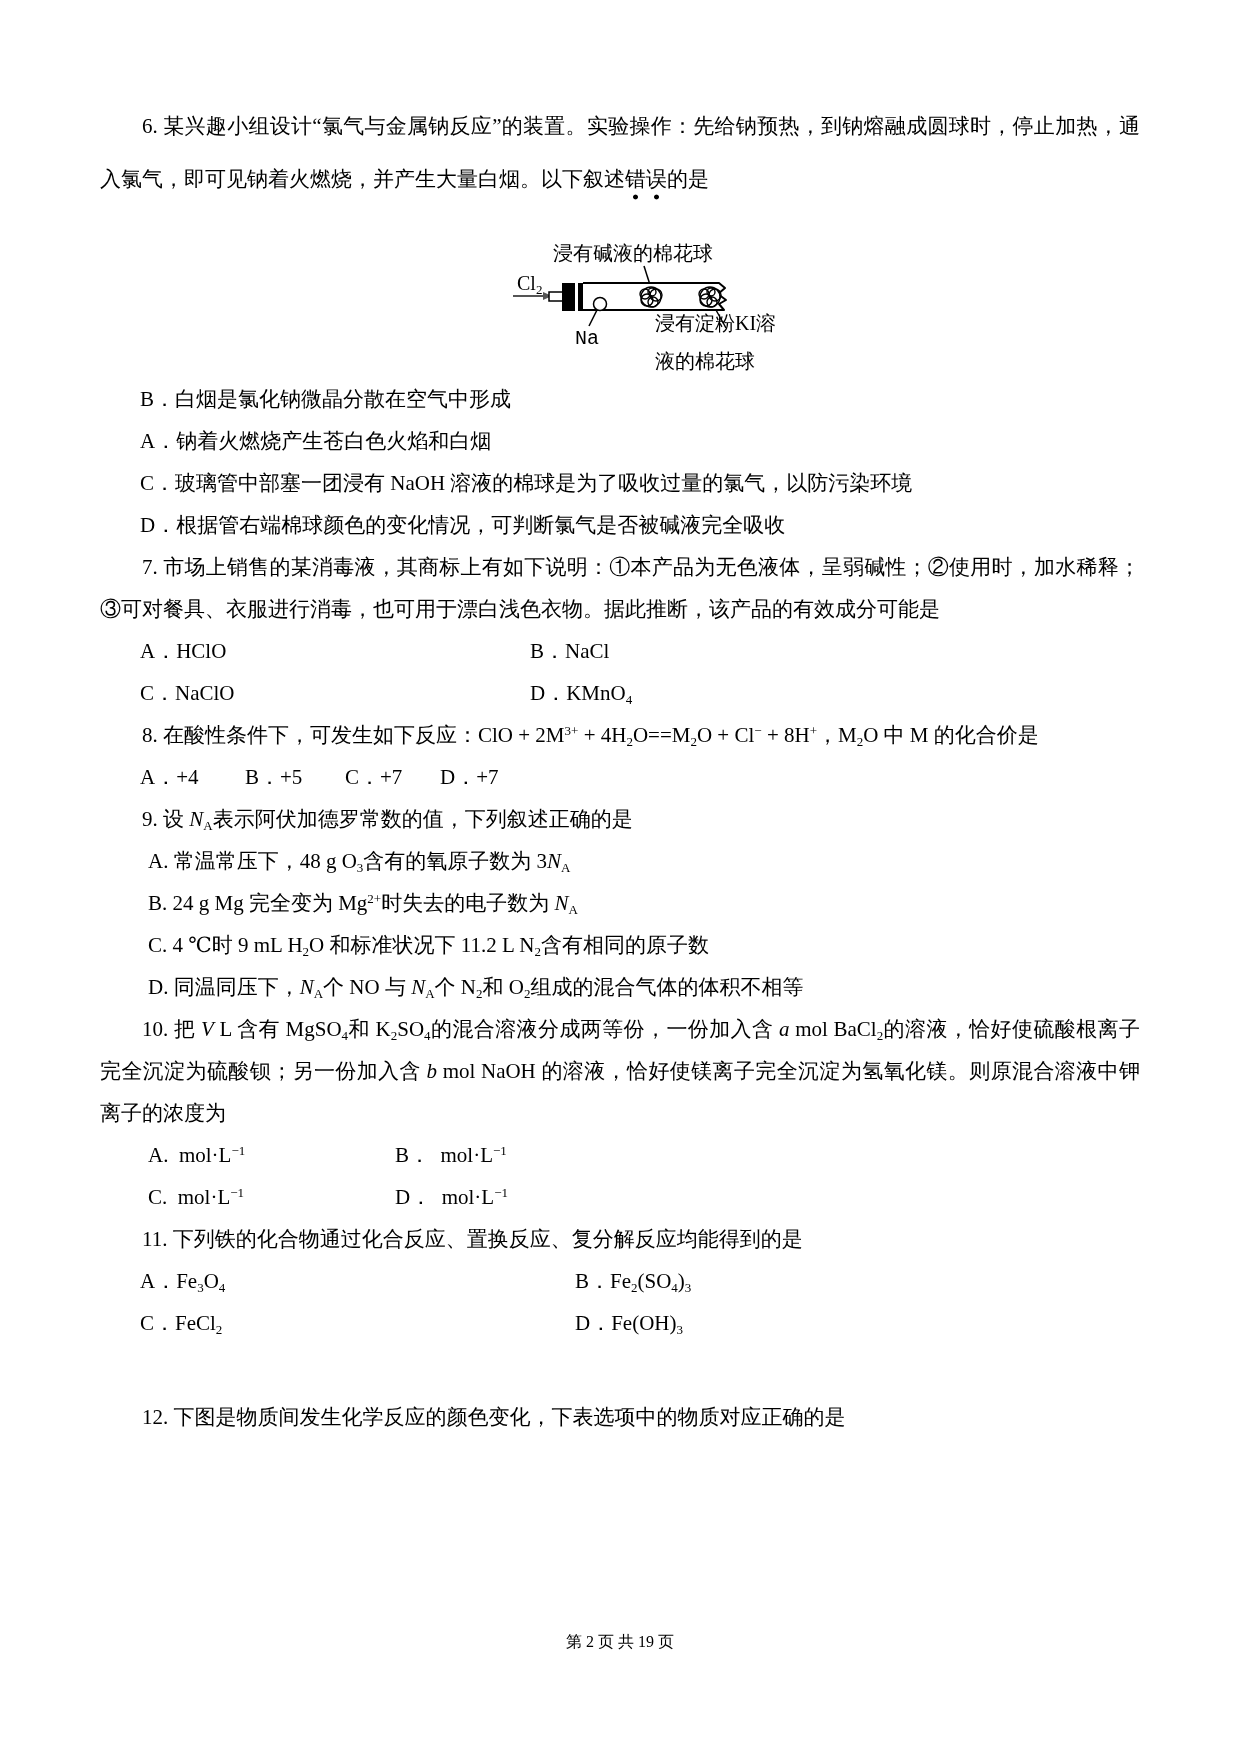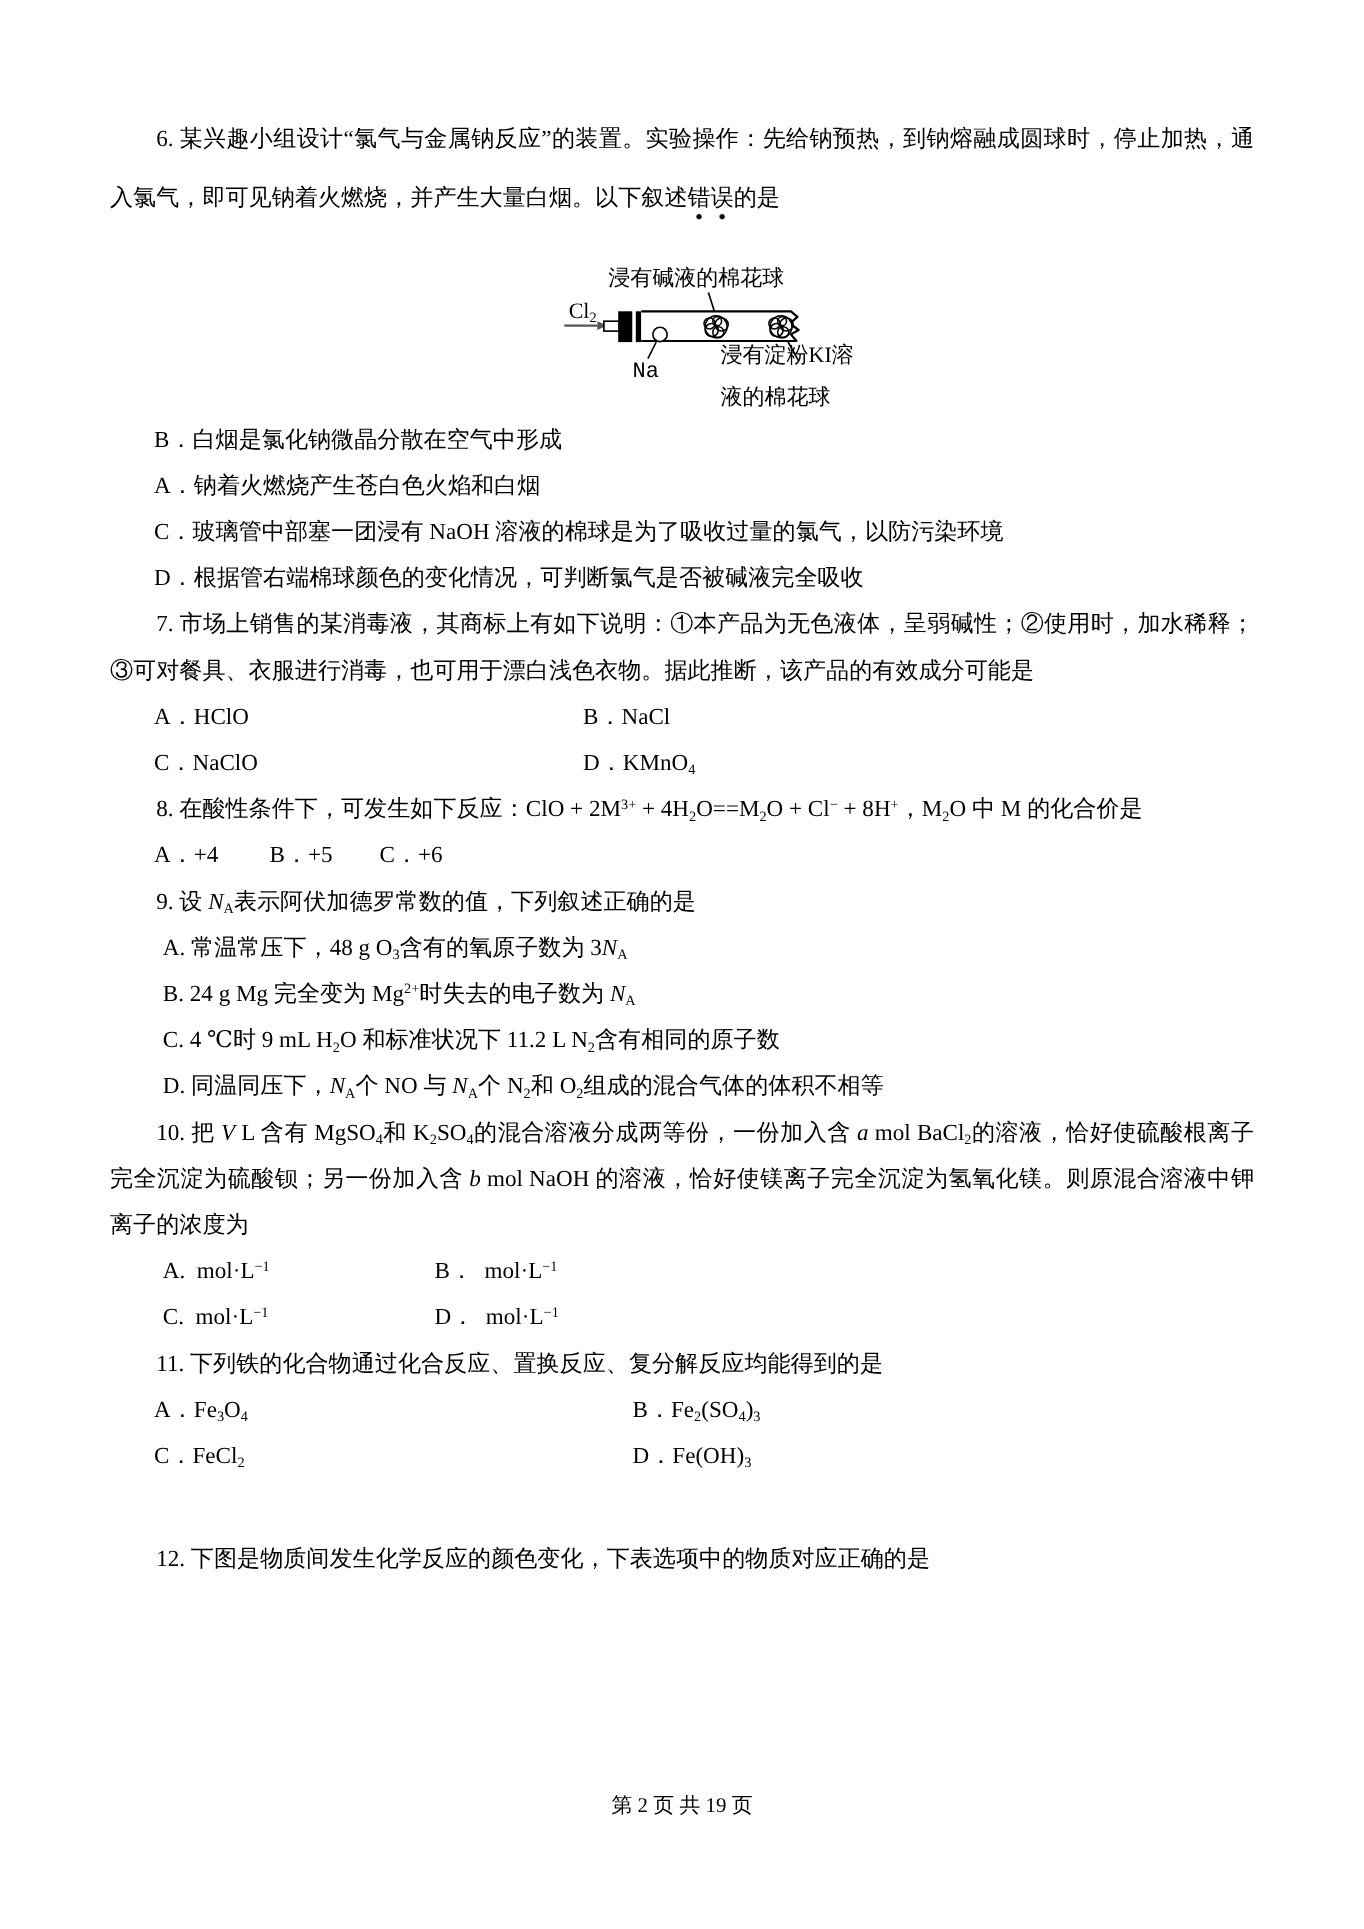--- a/index.html
+++ b/index.html
@@ -21,21 +21,21 @@
   sub,sup{font-size:13px;line-height:0;}
   sup{vertical-align:7px;}
   sub{vertical-align:-4px;}
   em{font-style:italic;}
   .emph{padding-bottom:10px;
         background-image:radial-gradient(circle,#000 2px,rgba(0,0,0,0) 2.8px);
         background-size:21px 8px;background-repeat:repeat-x;background-position:left bottom;}
   .diagram{position:relative;width:270px;height:132px;margin:36px 0 4px 405px;font-size:20px;}
   .diagram svg{position:absolute;left:0;top:0;}
   .dlabel{position:absolute;line-height:22px;white-space:nowrap;}
-  .footer{position:absolute;left:0;right:0;top:1630px;text-align:center;font-size:19px;line-height:24px;}
+  .footer{position:absolute;left:0;right:0;top:1630px;text-align:center;font-size:16px;line-height:24px;}
 </style>
 </head>
 <body>
 
 <div class="page">
   <div class="content">
 
     <p class="stem q6-stem"><span>6. 某兴趣小组设计“氯气与金属钠反应”的装置。实验操作：先给钠预热，到钠熔融成圆球时，停止加热，通入氯气，即可见钠着火燃烧，并产生大量白烟。以下叙述</span><span class="emph">错误</span><span>的是</span></p>
 
     <div class="diagram">
@@ -99,21 +99,22 @@
       <span>A．HClO</span>
       <span>B．NaCl</span>
       <span>C．NaClO</span>
       <span>D．KMnO<sub>4</sub></span>
     </div>
 
     <p class="stem">8. 在酸性条件下，可发生如下反应：ClO + 2M<sup>3+</sup> + 4H<sub>2</sub>O==M<sub>2</sub>O + Cl<sup>−</sup> + 8H<sup>+</sup>，M<sub>2</sub>O 中 M 的化合价是</p>
     <div class="opt-grid q8-grid">
       <span>A．+4</span>
       <span>B．+5</span>
-      <span>C．+6</span>
+      <span>C．+7</span>
+      <span>D．+7</span>
     </div>
 
     <p class="stem">9. 设 <em>N</em><sub>A</sub>表示阿伏加德罗常数的值，下列叙述正确的是</p>
     <p class="option indent48">A. 常温常压下，48 g O<sub>3</sub>含有的氧原子数为 3<em>N</em><sub>A</sub></p>
     <p class="option indent48">B. 24 g Mg 完全变为 Mg<sup>2+</sup>时失去的电子数为 <em>N</em><sub>A</sub></p>
     <p class="option indent48">C. 4 ℃时 9 mL H<sub>2</sub>O 和标准状况下 11.2 L N<sub>2</sub>含有相同的原子数</p>
     <p class="option indent48">D. 同温同压下，<em>N</em><sub>A</sub>个 NO 与 <em>N</em><sub>A</sub>个 N<sub>2</sub>和 O<sub>2</sub>组成的混合气体的体积不相等</p>
 
     <p class="stem">10. 把 <em>V</em> L 含有 MgSO<sub>4</sub>和 K<sub>2</sub>SO<sub>4</sub>的混合溶液分成两等份，一份加入含 <em>a</em> mol BaCl<sub>2</sub>的溶液，恰好使硫酸根离子完全沉淀为硫酸钡；另一份加入含 <em>b</em> mol NaOH 的溶液，恰好使镁离子完全沉淀为氢氧化镁。则原混合溶液中钾离子的浓度为</p>
     <div class="opt-grid q10-grid">

